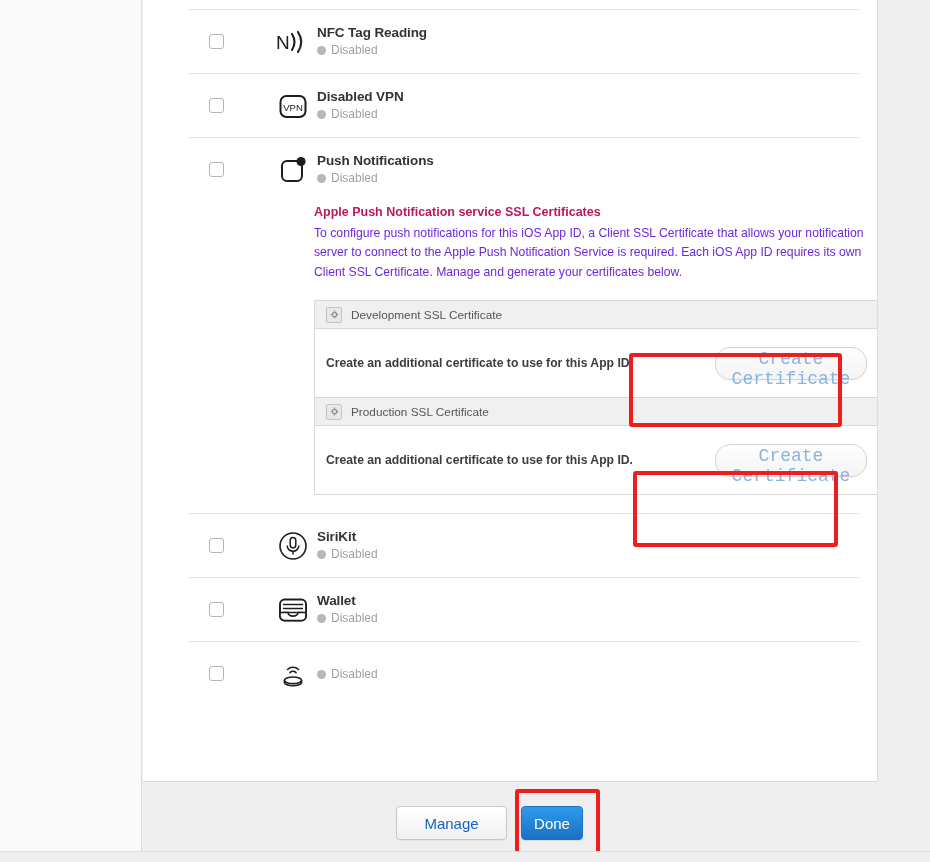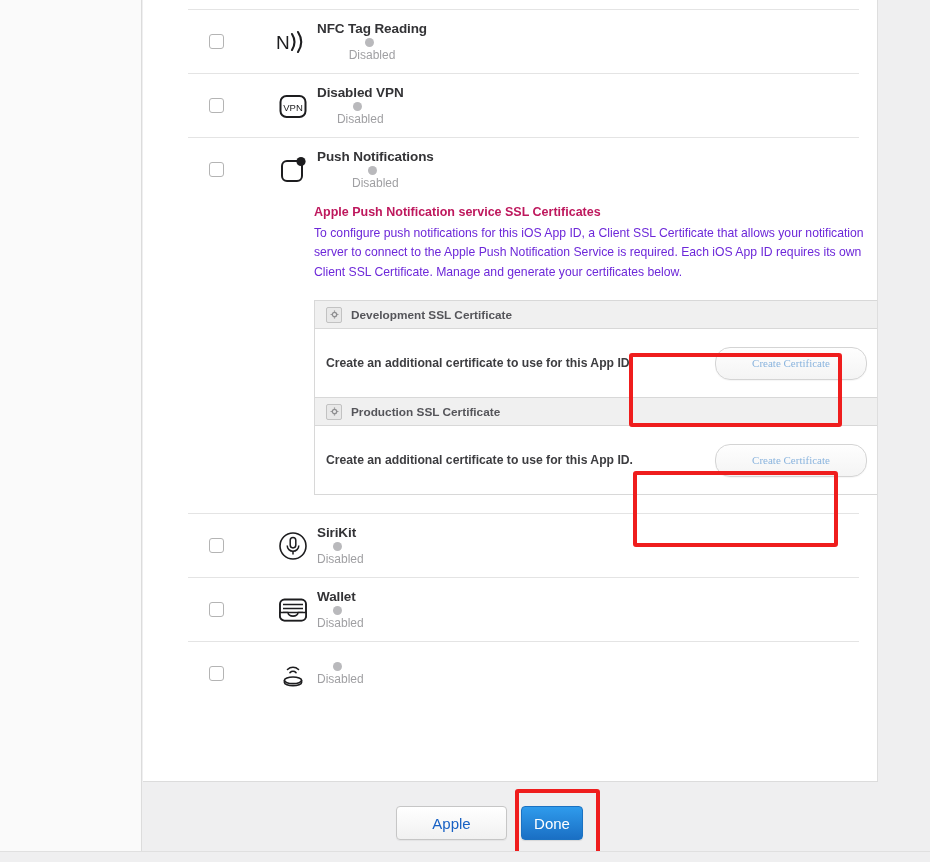--- a/index.html
+++ b/index.html
@@ -92,21 +92,20 @@
     line-height: 16px;
     letter-spacing: -0.1px;
   }
   .cap-status {
     font-size: 12px;
     color: #a0a0a3;
     line-height: 16px;
     margin-top: 1px;
     display: flex;
     align-items: center;
-    flex-direction: column;
   }
   .status-dot {
     width: 9px;
     height: 9px;
     border-radius: 50%;
     background: #b9b9bc;
     display: inline-block;
     margin-right: 5px;
   }
   
@@ -152,21 +151,21 @@
     border: 1px solid #c2c2c2;
     border-radius: 2px;
     margin-right: 9px;
     flex: 0 0 auto;
     display: flex;
     align-items: center;
     justify-content: center;
   }
   .cert-head-label {
     font-size: 11.8px;
-    font-weight: bold;
+    font-weight: normal;
     color: #55555a;
   }
   .cert-body {
     height: 68px;
     display: flex;
     align-items: center;
     justify-content: space-between;
     padding: 0 16px 0 11px;
     box-sizing: border-box;
   }
@@ -175,22 +174,22 @@
     font-weight: bold;
     color: #3d3d40;
   }
   .btn-create {
     width: 152px;
     height: 33px;
     border: 1px solid #d4d4d4;
     border-radius: 15px;
     background: linear-gradient(to bottom, #fefefe 0%, #f4f4f4 100%);
     color: #8ab4de;
-    font-size: 11px;
-    font-family: Liberation Serif, serif;
+    font-size: 18px;
+    font-family: Liberation Mono, monospace;
     cursor: pointer;
     box-shadow: 0 1px 1px rgba(0,0,0,0.04);
   }
   
   .redbox {
     position: absolute;
     border: 4px solid #ef1d1d;
     border-radius: 3px;
     box-sizing: border-box;
     pointer-events: none;
@@ -412,21 +411,21 @@
             </div>
           </div>
         </div>
 
       </div>
     </div>
   </div>
 
   <div class="footer">
     <div class="footer-btns">
-      <button class="btn-delete">Apple</button>
+      <button class="btn-delete">Manage</button>
       <button class="btn-done">Done</button>
     </div>
   </div>
 
   <div class="redbox" style="left:629px; top:353px; width:213px; height:74px;"></div>
   <div class="redbox" style="left:633px; top:471px; width:205px; height:76px;"></div>
   <div class="redbox" style="left:515px; top:789px; width:85px; height:67px;"></div>
 
   <div class="bottom-strip"></div>
 

